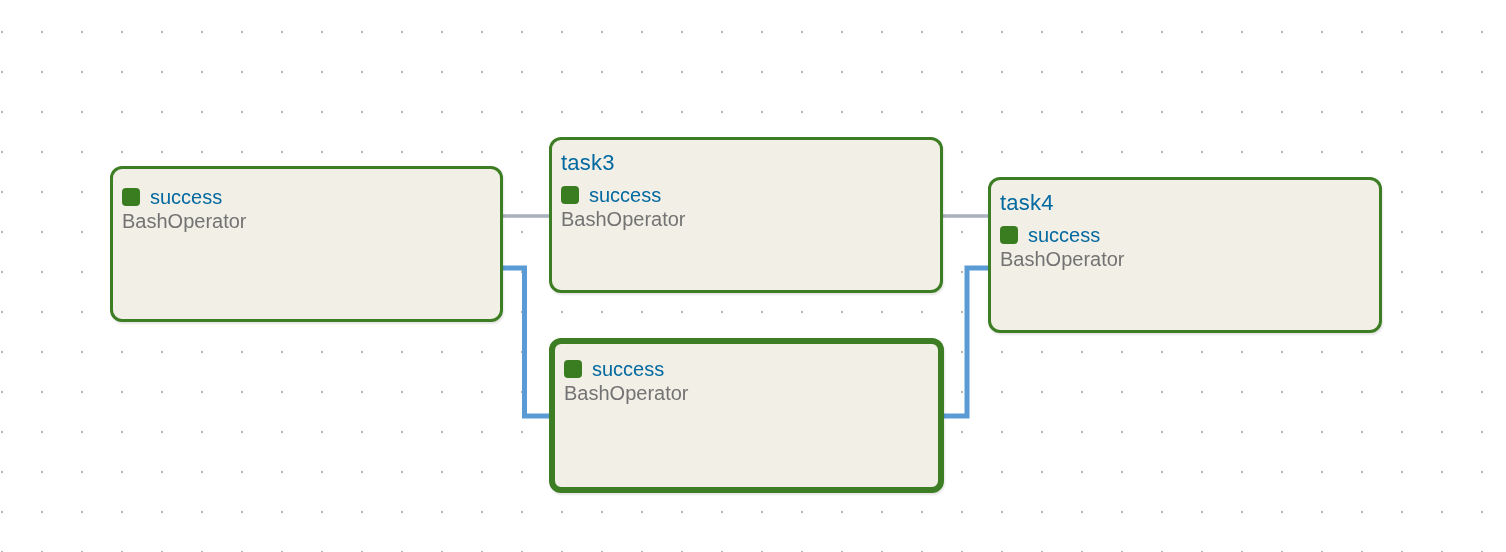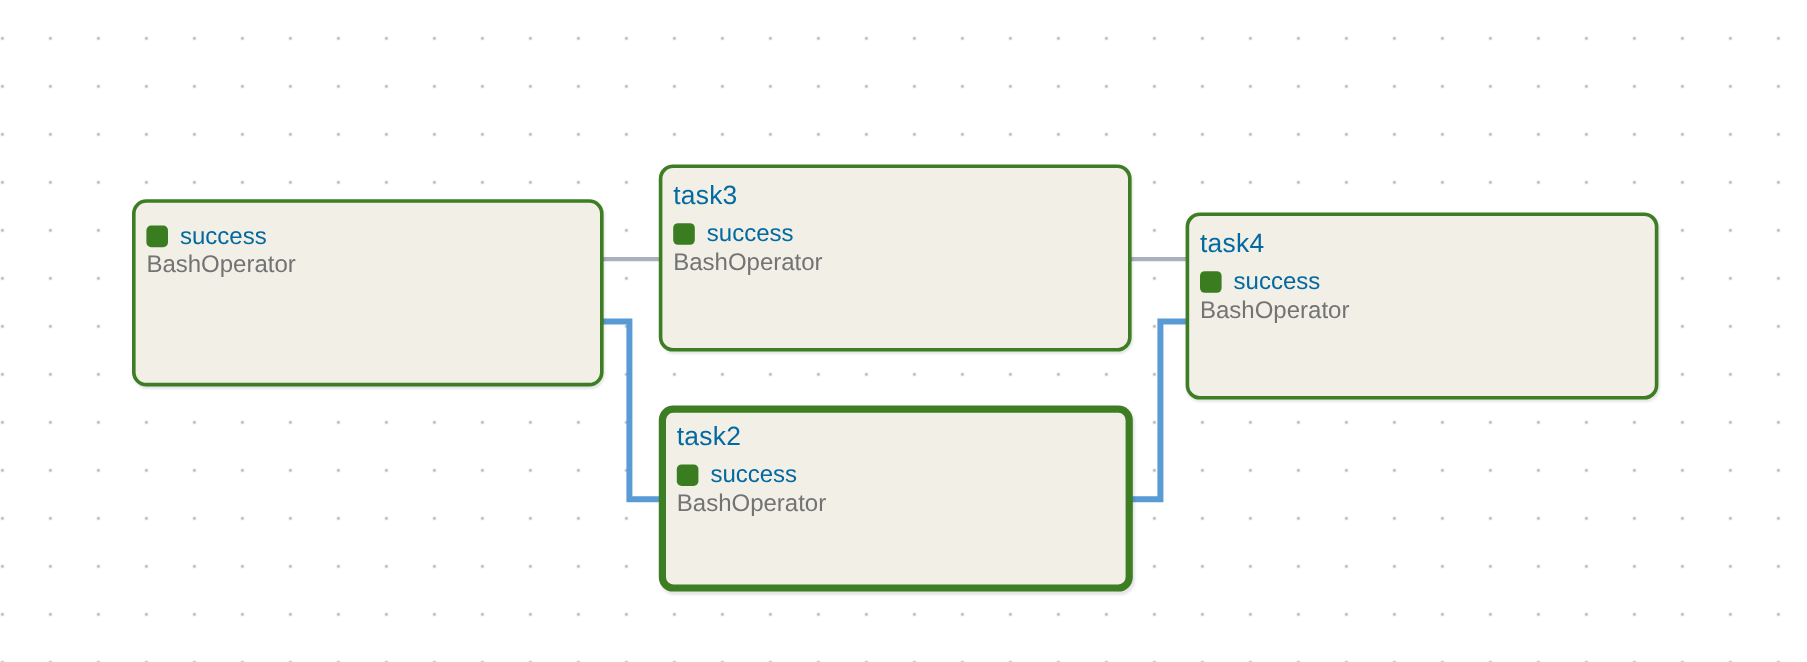--- a/index.html
+++ b/index.html
@@ -86,21 +86,20 @@
 
   <div class="node" style="left: 110px; top: 166px; width: 393px; height: 156px;">
     <div class="status-row">
       <span class="status-square"></span>
       <span class="status-text">success</span>
     </div>
     <div class="node-operator">BashOperator</div>
   </div>
 
   <div class="node selected" style="left: 549px; top: 338px; width: 395px; height: 155px;">
-    <div class="node-title">task2</div>
     <div class="status-row">
       <span class="status-square"></span>
       <span class="status-text">success</span>
     </div>
     <div class="node-operator">BashOperator</div>
   </div>
 
   <div class="node" style="left: 549px; top: 137px; width: 394px; height: 156px;">
     <div class="node-title">task3</div>
     <div class="status-row">

